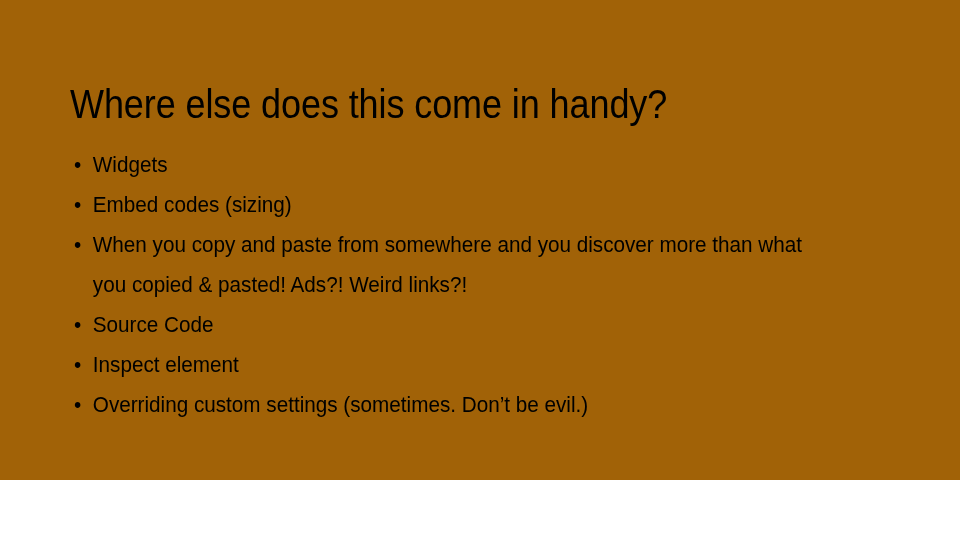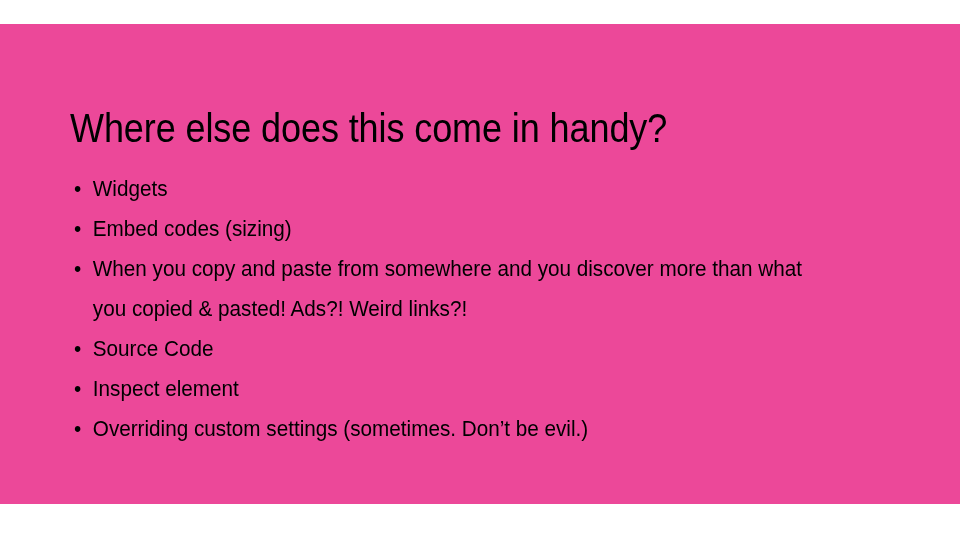--- a/index.html
+++ b/index.html
@@ -11,23 +11,22 @@
     height: 540px;
     background: #ffffff;
     font-family: "Liberation Sans", "DejaVu Sans", sans-serif;
     overflow: hidden;
   }
 
   .slide {
     position: relative;
     width: 960px;
     height: 480px;
-    background: #ec4899;
+    background: #a16207;
     box-sizing: border-box;
-    margin-top: 24px;
   }
 
   
   .slide-title {
     position: absolute;
     left: 70px;
     top: 52px;
     width: 820px;
     font-size: 40px;
     line-height: 50px;

